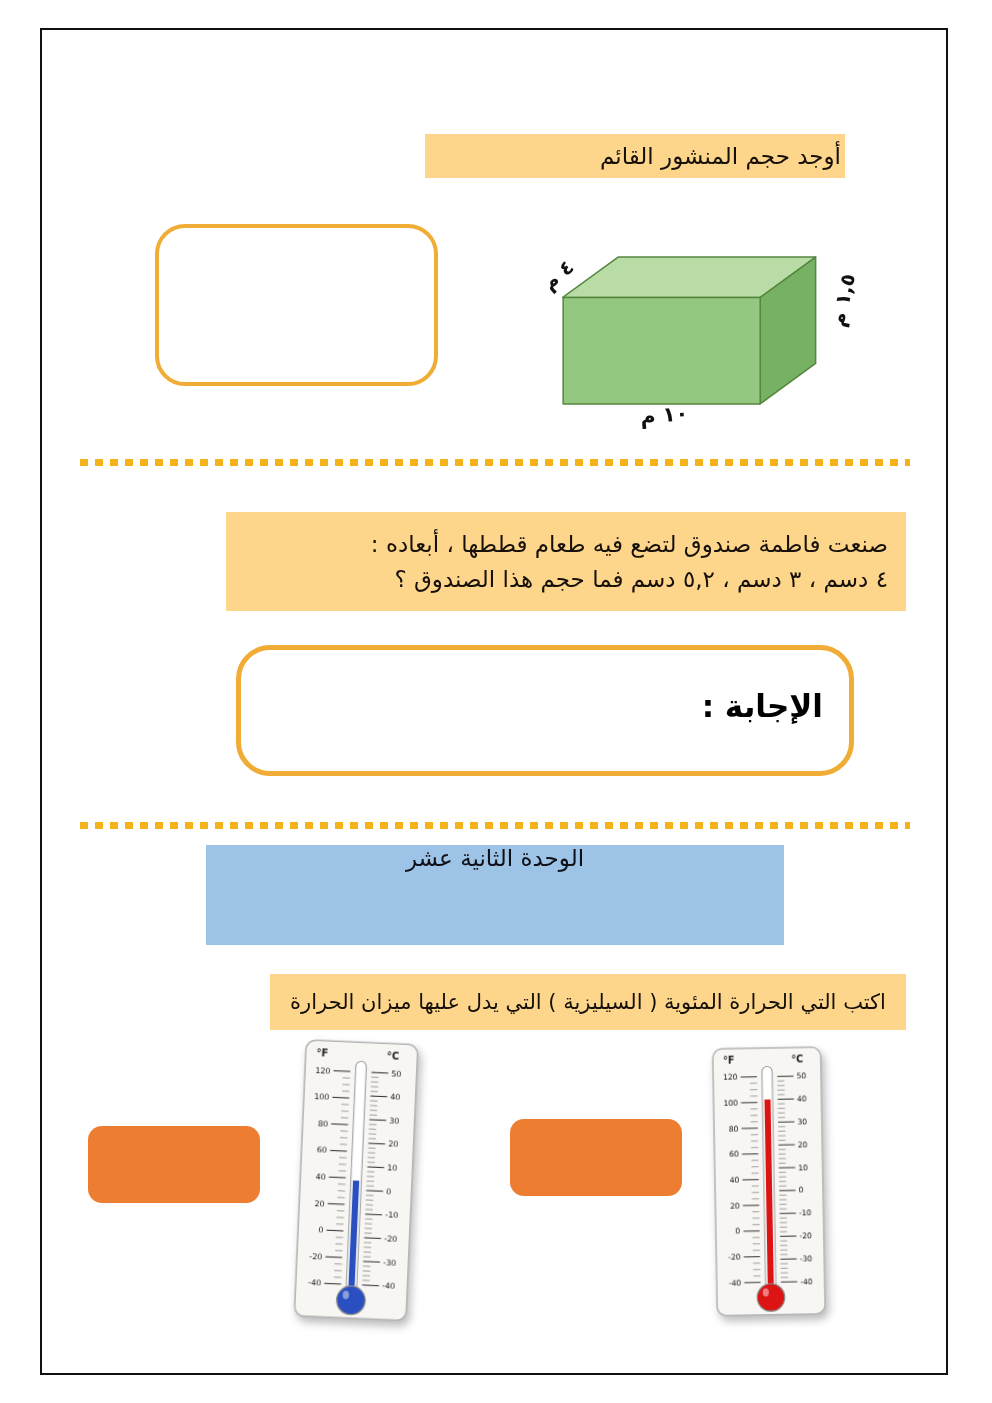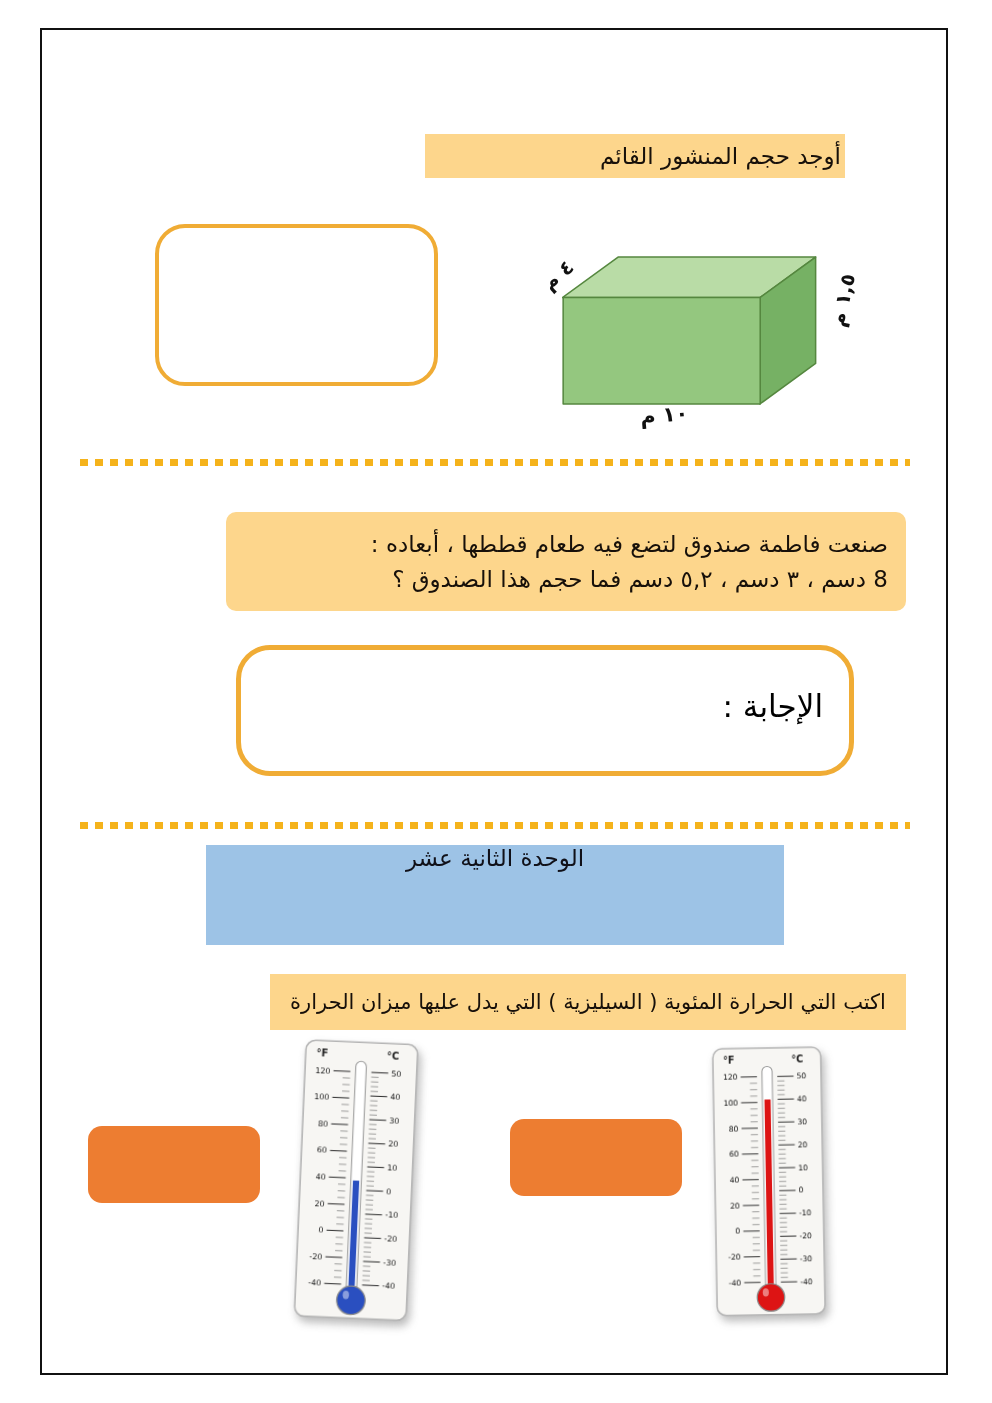--- a/index.html
+++ b/index.html
@@ -20,37 +20,37 @@
     position:absolute; background:var(--highlight-box, #fdd68c);
     direction:rtl; color:#17100a;
   }
   .q1-title {
     left:425px; top:118px; width:420px; height:44px;
     font-size:23px; line-height:44px; text-align:right; padding:0 4px;margin-top:16px;
   }
   .q2-box {
     left:226px; top:512px; width:680px; height:99px;
     font-size:23px; text-align:right; padding:0 18px;
-    display:flex; flex-direction:column; justify-content:center; gap:9px;border-radius:10px;
+    display:flex; flex-direction:column; justify-content:center; gap:9px;
   }
   .q3-box {
     left:270px; top:974px; width:636px; height:56px;
     font-size:21px; line-height:56px; text-align:center;
   }
 
   
   .round-box {
     position:absolute; background:#fff;
     border:4px solid var(--answer-border, #f0ac35); border-radius:30px;
   }
   .answer-box-1 { left:155px; top:224px; width:283px; height:162px; }
   .answer-box-2 { left:236px; top:645px; width:618px; height:131px; border-width:5px; border-radius:34px; }
   .answer-label {
     position:absolute; right:26px; top:38px;
-    font-size:31px; font-weight:normal; direction:rtl; color:#000;
+    font-size:31px; font-weight:bold; direction:rtl; color:#000;
   }
 
   
   .prism { position:absolute; left:562px; top:252px; width:256px; height:154px; }
   .prism polygon, .prism rect { stroke-width:1.5; stroke-linejoin:round; }
   .prism-label {
     position:absolute; font-size:20px; font-weight:bold;
     direction:rtl; white-space:nowrap; color:#111;
   }
   .prism-label.depth  { left:541px; top:263px; transform:rotate(-42deg); }
@@ -105,21 +105,21 @@
     <rect x="0.8" y="45" width="194.5" height="105" style="fill:var(--prism-front); stroke:var(--prism-edge);"></rect>
   </svg>
   <span class="prism-label depth">٤ م</span>
   <span class="prism-label height">١,٥ م</span>
   <span class="prism-label width">١٠ م</span>
 
   <div class="divider d1"></div>
 
   <div class="hl-box q2-box">
     <div>صنعت فاطمة صندوق لتضع فيه طعام قططها ، أبعاده :</div>
-    <div>8 دسم ، ٣ دسم ، ٥,٢ دسم فما حجم هذا الصندوق ؟</div>
+    <div>٤ دسم ، ٣ دسم ، ٥,٢ دسم فما حجم هذا الصندوق ؟</div>
   </div>
 
   <div class="round-box answer-box-2">
     <span class="answer-label">الإجابة :</span>
   </div>
 
   <div class="divider d2"></div>
 
   <div class="unit-box">
     <div>الوحدة الثانية  عشر</div>

